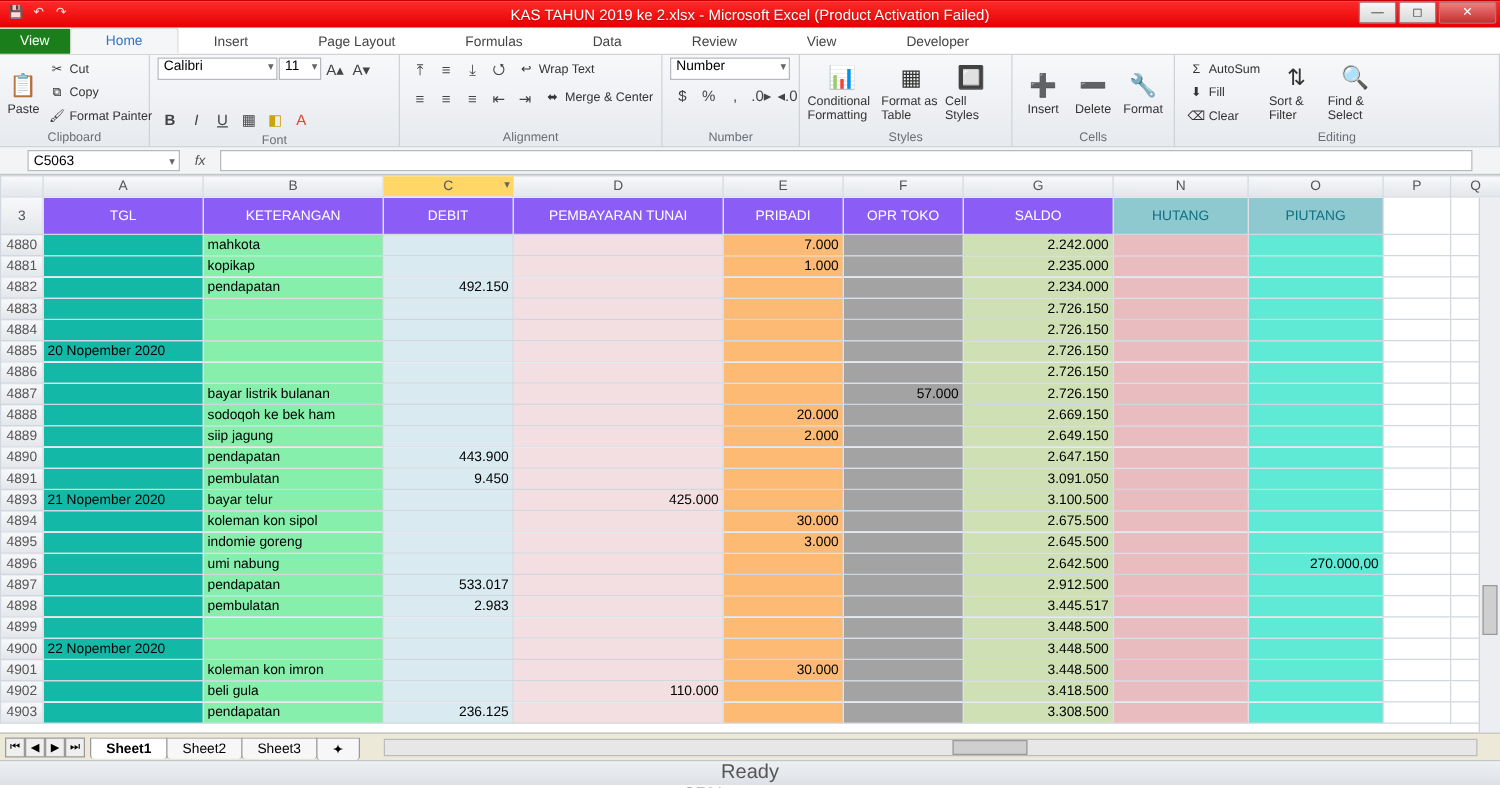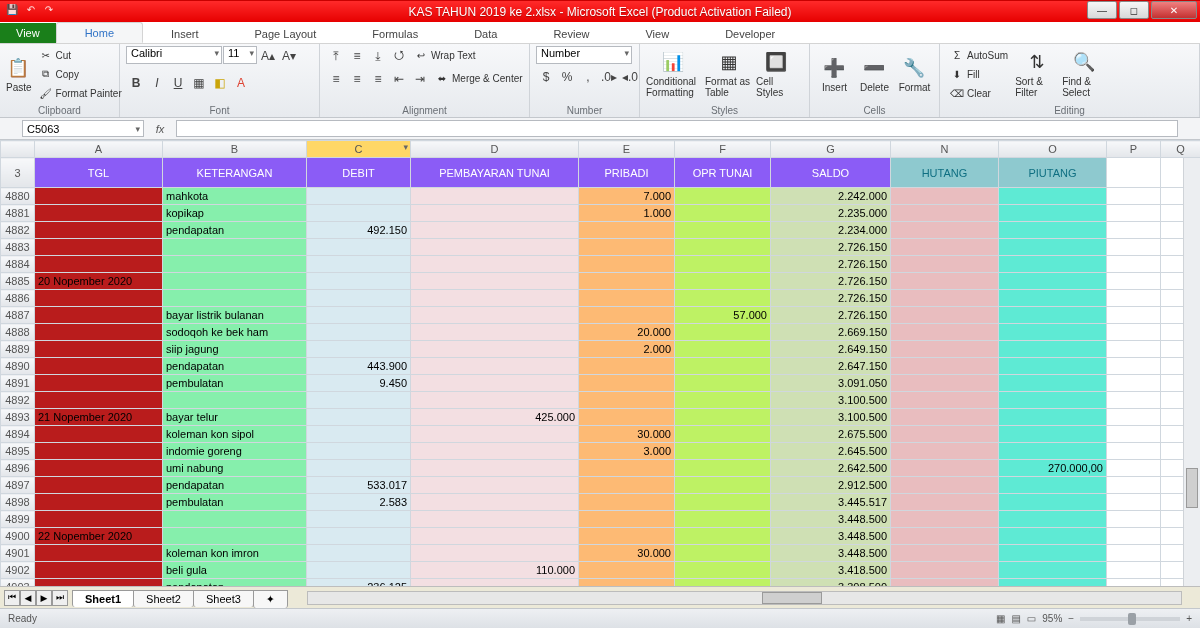--- a/index.html
+++ b/index.html
@@ -53,36 +53,36 @@
 
 
 .cA{width:128px;} .cB{width:144px;} .cC{width:104px;} .cD{width:168px;}
 .cE{width:96px;} .cF{width:96px;} .cG{width:120px;} .cN{width:108px;} .cO{width:108px;}
 .cP{width:54px;} .cQ{width:40px;}
 
 
 .th{background:#8b5cf6;color:#fff;text-align:center;height:30px!important;font-size:12px;}
 .th.light{background:#8ec9cf;color:#0f6f82;margin-left:34px;}
 
-.tA{background:#b91c1c;margin-left:12px;} .tB{background:#86efac;} .tC{background:#d9eaf1;}
-.tD{background:#f3dfe2;} .tE{background:#fdba74;} .tF{background:#bef264;}
+.tA{background:#14b8a6;margin-left:12px;} .tB{background:#86efac;} .tC{background:#d9eaf1;}
+.tD{background:#f3dfe2;} .tE{background:#fdba74;} .tF{background:#a3a3a3;}
 .tG{background:#cfe0b4;} .tN{background:#e9bdbf;} .tO{background:#5eead4;}
 .num{text-align:right;}
 
 
 .sheetbar{height:22px;background:#ece9d8;border-top:1px solid #bdbdbd;display:flex;align-items:center;font-size:11px;}
 .navset{display:flex;margin:0 4px;gap:0;}
 .navset span{width:16px;height:16px;border:1px solid #9a9a9a;background:#efefef;display:flex;align-items:center;justify-content:center;font-size:9px;}
 .stab{padding:2px 12px;background:#f7f7f7;border:1px solid #9a9a9a;border-bottom:none;margin-right:-1px;border-radius:0 0 3px 3px;transform:translateY(1px);}
 .stab.active{background:#fff;font-weight:bold;}
 .hscroll{flex:1;height:14px;margin:0 18px 0 20px;background:#e7e7e7;border:1px solid #bcbcbc;position:relative;}
 .hthumb{position:absolute;left:52%;width:60px;top:0;bottom:0;background:#cfcfcf;border:1px solid #9a9a9a;}
 
 
-.status{height:20px;background:linear-gradient(#eef0f3,#dde1e6);border-top:1px solid #c3c7cc;display:flex;align-items:center;justify-content:space-between;padding:0 8px;font-size:10px;color:#555;}
+.status{height:20px;background:linear-gradient(#eef0f3,#dde1e6);border-top:1px solid #c3c7cc;display:flex;align-items:center;justify-content:space-between;padding:0 8px;font-size:16px;color:#555;flex-direction:column;}
 .zoom{display:flex;align-items:center;gap:6px;}
 .zslider{width:100px;height:4px;background:#cfd3d8;position:relative;}
 .zslider::after{content:"";width:8px;height:12px;background:#9aa0a6;position:absolute;left:48%;top:-4px;border-radius:2px;}
 
 .vscroll{position:absolute;right:0;top:18px;bottom:0;width:17px;background:#eceef1;border-left:1px solid #cfd3d8;}
 .vthumb{position:absolute;top:310px;height:40px;left:2px;right:2px;background:#cfcfcf;border:1px solid #9a9a9a;}
 </style>
 </head>
 <body>
 
@@ -131,21 +131,21 @@
         <div class="smbtn">
             <span class="ic">🖌</span>
             <span>Format Painter</span>
           </div>
       </div>
     </div>
     <div class="group-label">Clipboard</div>
   </div>
 
   <div class="group" style="width:200px">
-    <div class="gc" style="flex-direction:column;gap:7px;">
+    <div class="gc" style="flex-direction:column;gap:20px;">
       <div class="btnrow">
         <div class="sel" style="width:96px">Calibri</div>
         <div class="sel" style="width:34px">11</div>
         <div class="ibtn">A▴</div>
         <div class="ibtn">A▾</div>
       </div>
       <div class="btnrow">
         <div class="ibtn">
             <b>B</b>
           </div>
@@ -292,21 +292,21 @@
           <th class="colhead cP ">P</th>
           <th class="colhead cQ ">Q</th>
         </tr>
         <tr>
           <td class="rowhead">3</td>
           <td class="th cA">TGL</td>
           <td class="th cB">KETERANGAN</td>
           <td class="th cC">DEBIT</td>
           <td class="th cD">PEMBAYARAN TUNAI</td>
           <td class="th cE">PRIBADI</td>
-          <td class="th cF">OPR TUNAI</td>
+          <td class="th cF">OPR TOKO</td>
           <td class="th cG">SALDO</td>
           <td class="th light cN">HUTANG</td>
           <td class="th light cO">PIUTANG</td>
           <td class="cP"></td>
           <td class="cQ"></td>
         </tr>
         <tr>
           <td class="rowhead">4880</td>
           <td class="cA tA"></td>
           <td class="cB tB">mahkota</td>
@@ -468,34 +468,20 @@
           <td class="cD tD num"></td>
           <td class="cE tE num"></td>
           <td class="cF tF num"></td>
           <td class="cG tG num">3.091.050</td>
           <td class="cN tN num"></td>
           <td class="cO tO num"></td>
           <td class="cP "></td>
           <td class="cQ "></td>
         </tr>
         <tr>
-          <td class="rowhead">4892</td>
-          <td class="cA tA"></td>
-          <td class="cB tB"></td>
-          <td class="cC tC num"></td>
-          <td class="cD tD num"></td>
-          <td class="cE tE num"></td>
-          <td class="cF tF num"></td>
-          <td class="cG tG num">3.100.500</td>
-          <td class="cN tN num"></td>
-          <td class="cO tO num"></td>
-          <td class="cP "></td>
-          <td class="cQ "></td>
-        </tr>
-        <tr>
           <td class="rowhead">4893</td>
           <td class="cA tA">21 Nopember 2020</td>
           <td class="cB tB">bayar telur</td>
           <td class="cC tC num"></td>
           <td class="cD tD num">425.000</td>
           <td class="cE tE num"></td>
           <td class="cF tF num"></td>
           <td class="cG tG num">3.100.500</td>
           <td class="cN tN num"></td>
           <td class="cO tO num"></td>
@@ -555,21 +541,21 @@
           <td class="cG tG num">2.912.500</td>
           <td class="cN tN num"></td>
           <td class="cO tO num"></td>
           <td class="cP "></td>
           <td class="cQ "></td>
         </tr>
         <tr>
           <td class="rowhead">4898</td>
           <td class="cA tA"></td>
           <td class="cB tB">pembulatan</td>
-          <td class="cC tC num">2.583</td>
+          <td class="cC tC num">2.983</td>
           <td class="cD tD num"></td>
           <td class="cE tE num"></td>
           <td class="cF tF num"></td>
           <td class="cG tG num">3.445.517</td>
           <td class="cN tN num"></td>
           <td class="cO tO num"></td>
           <td class="cP "></td>
           <td class="cQ "></td>
         </tr>
         <tr>

